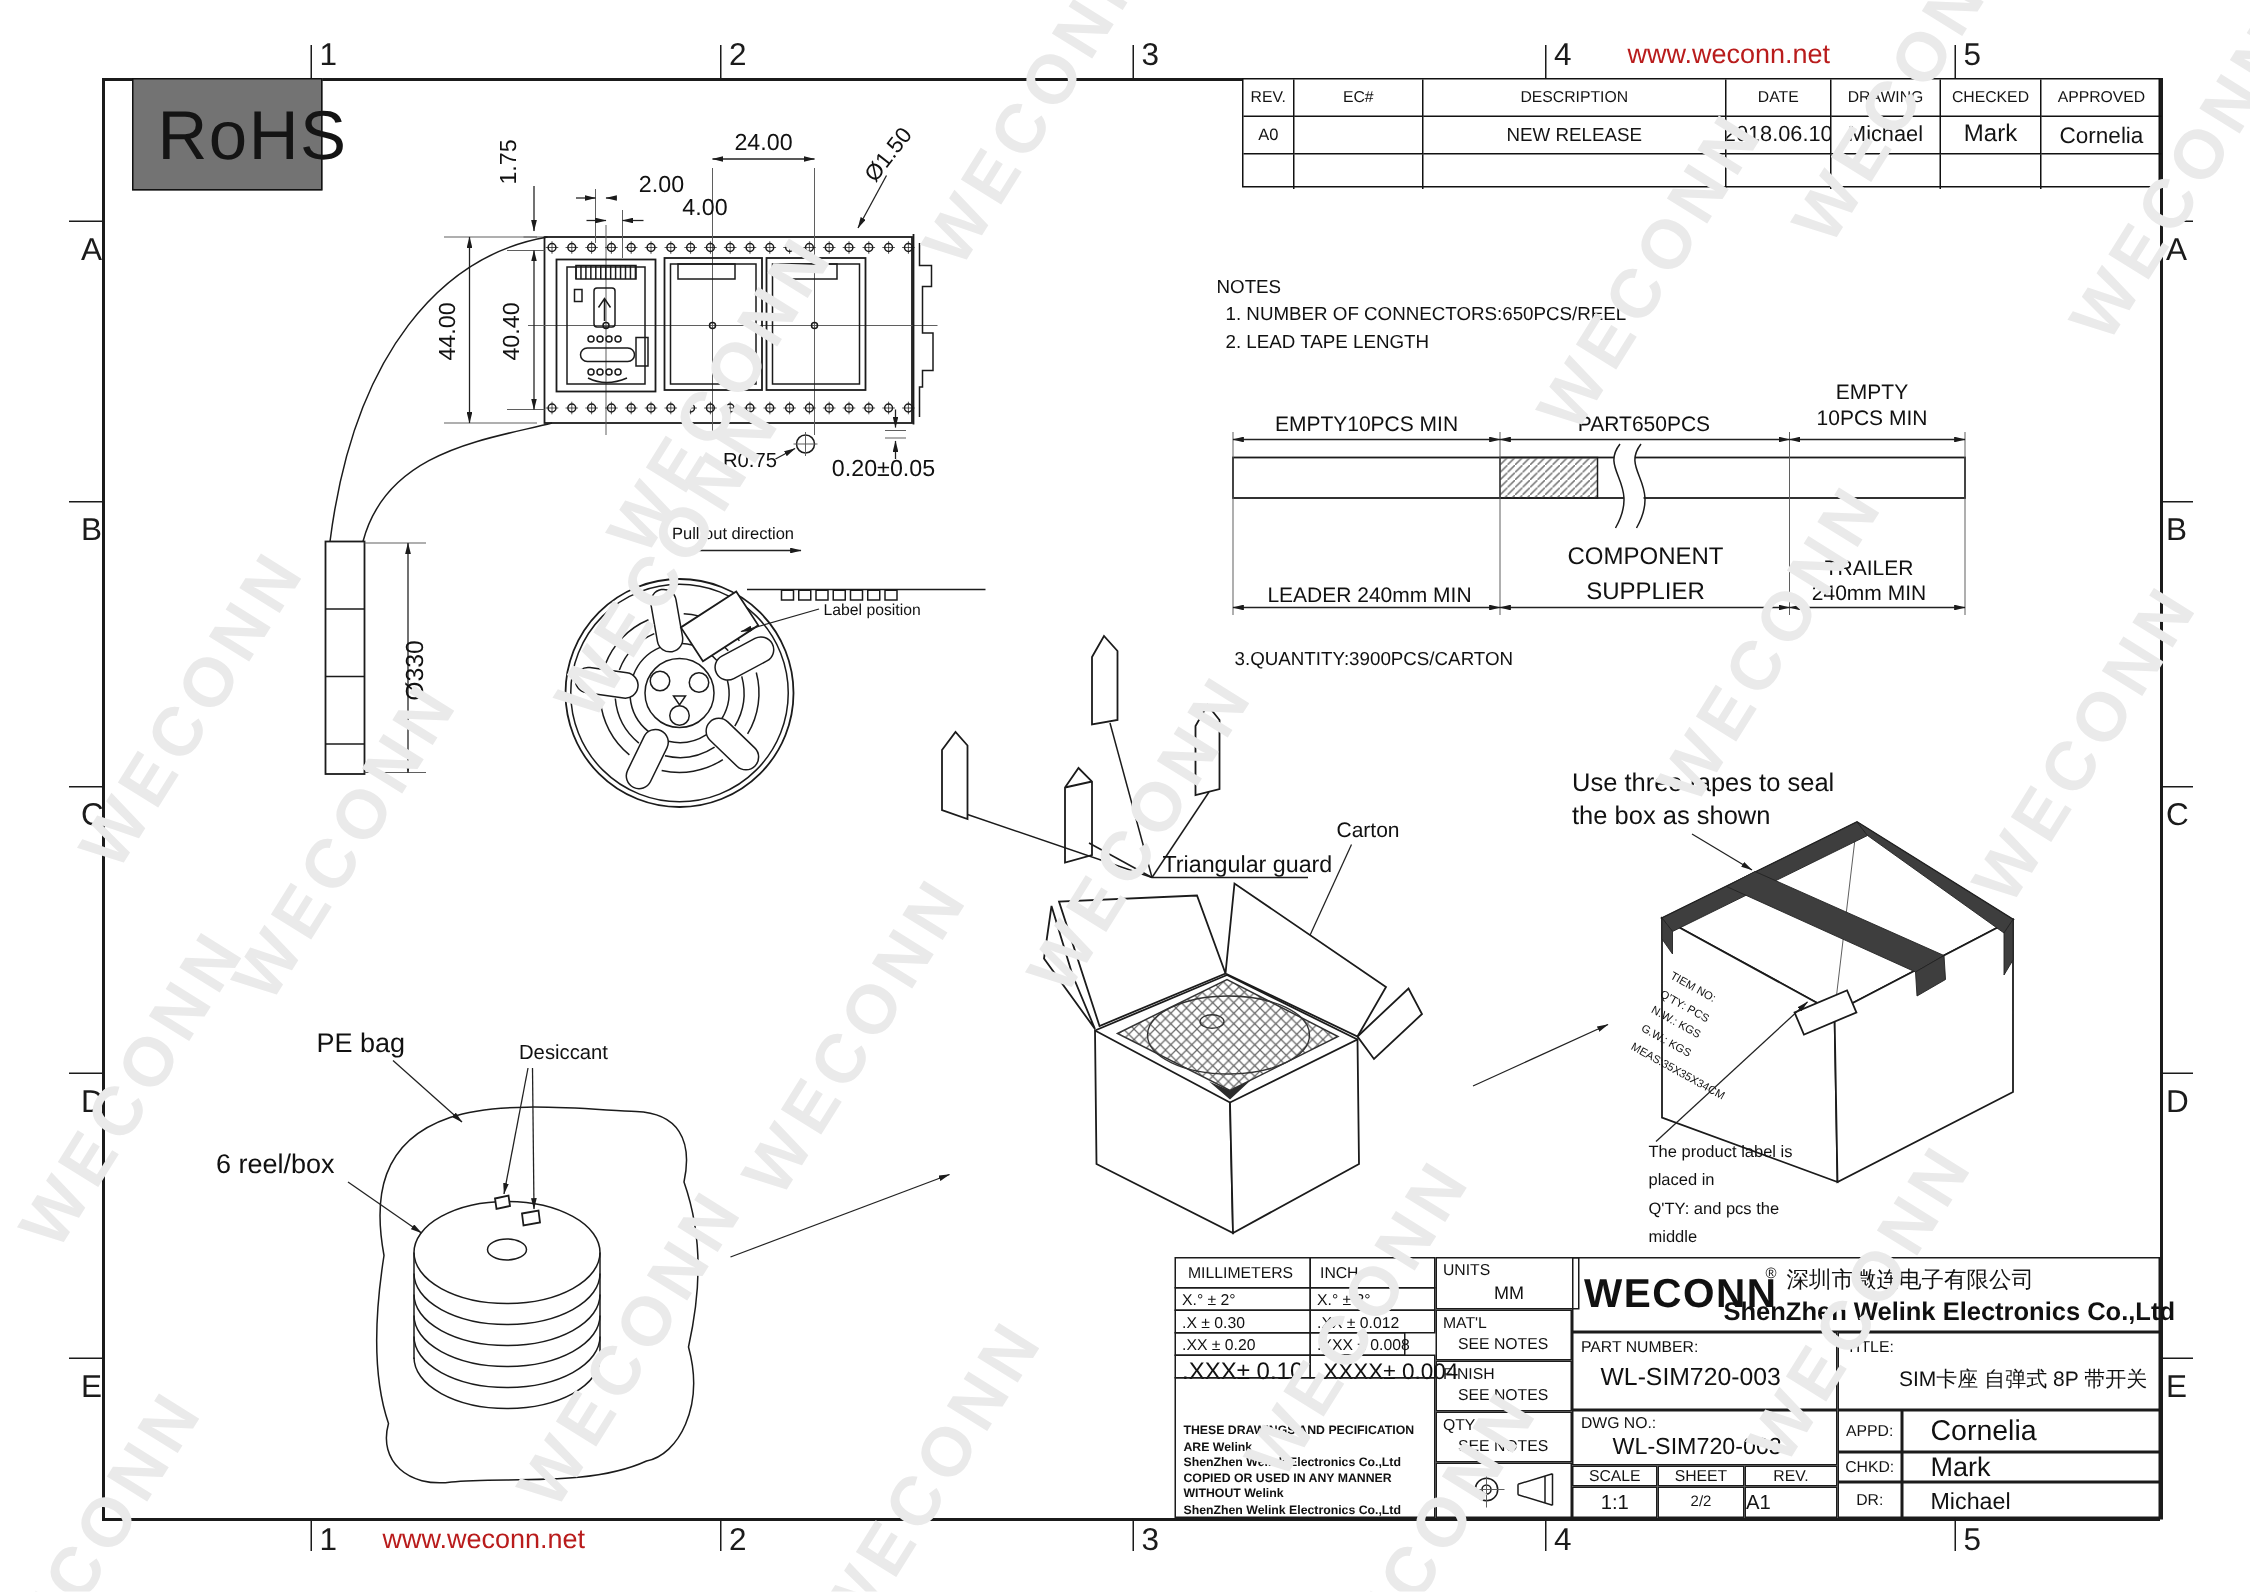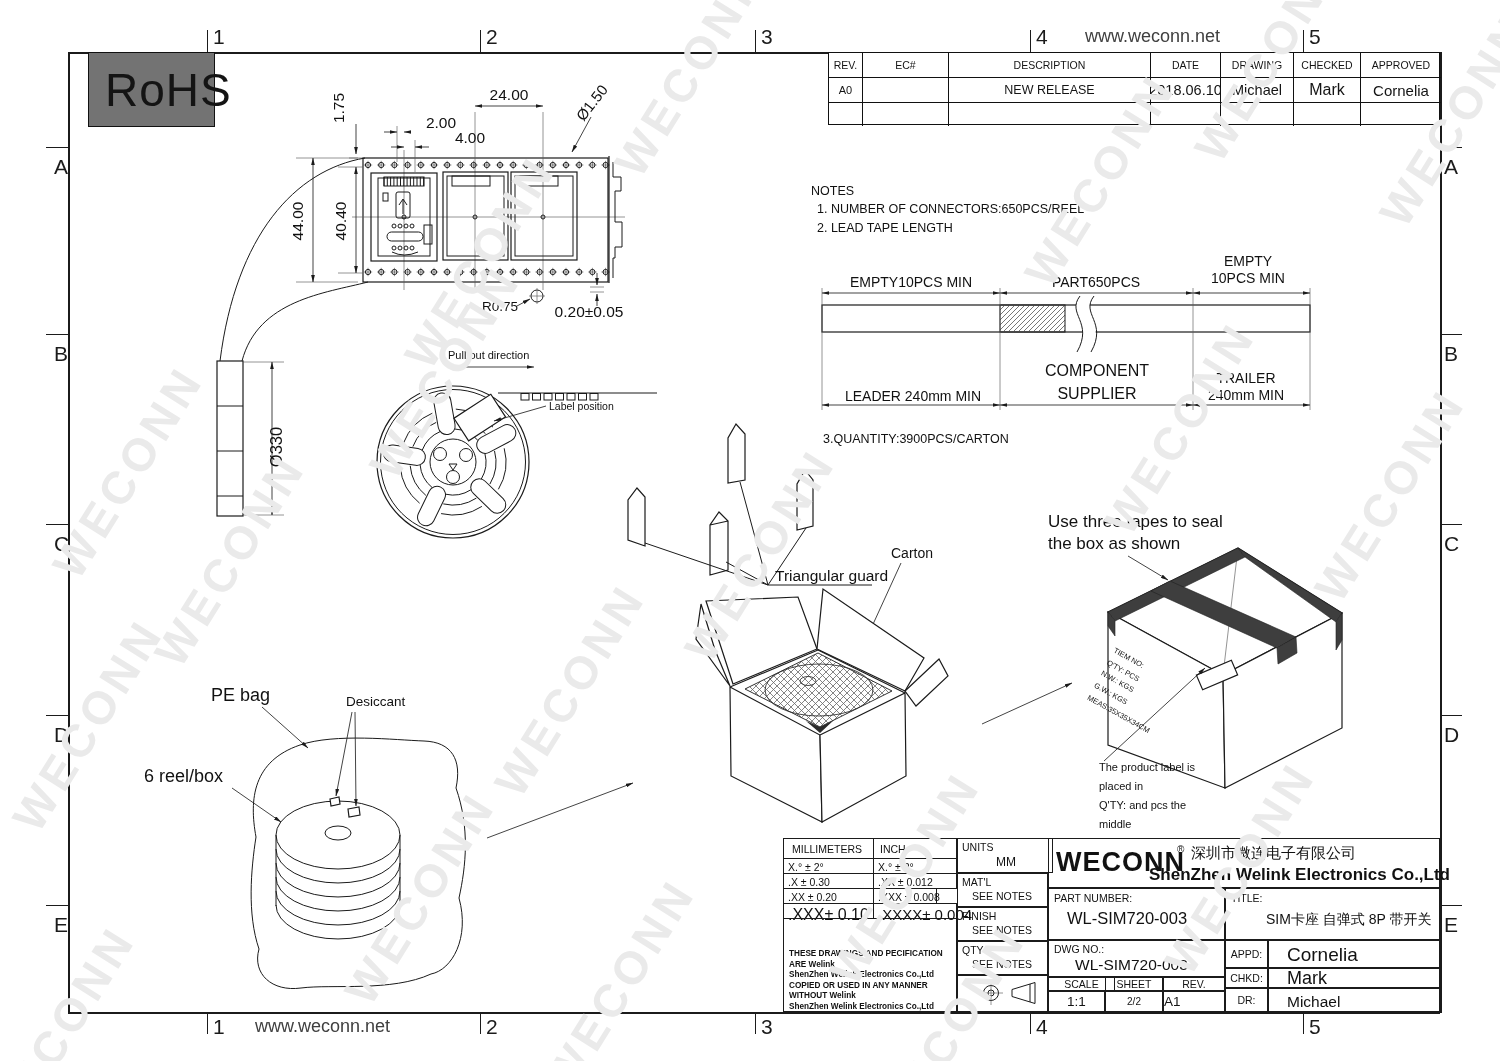--- a/index.html
+++ b/index.html
@@ -5,21 +5,21 @@
   *{margin:0;padding:0;box-sizing:border-box}
   html,body{width:1500px;height:1061px}
   body{position:relative;background:#fff;font-family:"Liberation Sans",sans-serif;color:#141414;overflow:hidden}
   .ln{position:absolute;background:#1b1b1b}
   .wm{position:absolute;color:#eaeaea;font-size:46px;font-weight:700;letter-spacing:5px;white-space:nowrap;transform:translate(-50%,-50%) rotate(-58deg);z-index:6;pointer-events:none;font-family:"Liberation Sans",sans-serif}
   .zone{position:absolute;font-size:21px;color:#1b1b1b;z-index:2}
   #rohs{position:absolute;left:88px;top:52px;width:127px;height:75px;border:1.6px solid #111;font-size:46px;display:flex;align-items:center;padding-left:16px;letter-spacing:1px;z-index:3;background:#737373}
   #revtable{position:absolute;left:828px;top:52px;width:612px;height:73px;display:grid;grid-template-columns:34px 86px 202px 70px 73px 67px 80px;grid-template-rows:25px 25px 23px;border:1.4px solid #111;z-index:3;background:#fff}
   .rt-c{border-right:1.1px solid #111;border-bottom:1.1px solid #111;display:flex;align-items:center;justify-content:center;font-size:10.5px;overflow:hidden;white-space:nowrap}
   .rt-c.nr{border-right:none}.rt-c.nb{border-bottom:none}
-  .url{position:absolute;font-size:18px;color:#404040;z-index:2}
+  .url{position:absolute;font-size:18px;color:#b91c1c;z-index:2}
   svg{position:absolute;left:0;top:0;z-index:2}
   svg *{vector-effect:none}
   .ol{fill:none;stroke:#1b1b1b;stroke-width:1.2}
   .olw{fill:#fff;stroke:#1b1b1b;stroke-width:1.2}
   .ol1{fill:none;stroke:#1b1b1b;stroke-width:1}
   .thin{fill:none;stroke:#5a5a5a;stroke-width:0.65}
   .dim{fill:none;stroke:#222;stroke-width:0.85}
   .txt{fill:#111;stroke:none;font-family:"Liberation Sans",sans-serif}
   .dark{fill:#3e3e3e;stroke:#222;stroke-width:0.6}
   .cell{position:absolute;border:1.1px solid #1b1b1b;z-index:3;background:transparent}
@@ -563,21 +563,21 @@
   </div>
   <div class="cell" style="left:1225px;top:888px;width:215px;height:52px">
     <span class="cl" style="left:5px;top:3px">TITLE:</span>
     <span class="cv" style="left:40px;top:22px;font-size:14px">SIM卡座 自弹式 8P 带开关</span>
   </div>
 
   <div class="cell" style="left:1048px;top:940px;width:177px;height:37px">
     <span class="cl" style="left:5px;top:2px">DWG NO.:</span>
     <span class="cv" style="left:26px;top:15px;font-size:15.5px">WL-SIM720-003</span>
   </div>
-  <div class="cell" style="left:1048px;top:977px;width:67px;height:14px;display:flex;align-items:center;justify-content:center">
+  <div class="cell" style="left:1048px;top:977px;width:57px;height:14px;display:flex;align-items:center;justify-content:center">
       <span style="font-size:10.5px">SCALE</span>
     </div>
   <div class="cell" style="left:1105px;top:977px;width:58px;height:14px;display:flex;align-items:center;justify-content:center">
       <span style="font-size:10.5px">SHEET</span>
     </div>
   <div class="cell" style="left:1163px;top:977px;width:62px;height:14px;display:flex;align-items:center;justify-content:center">
       <span style="font-size:10.5px">REV.</span>
     </div>
   <div class="cell" style="left:1048px;top:991px;width:57px;height:21px;display:flex;align-items:center;justify-content:center">
       <span style="font-size:13.5px">1:1</span>

